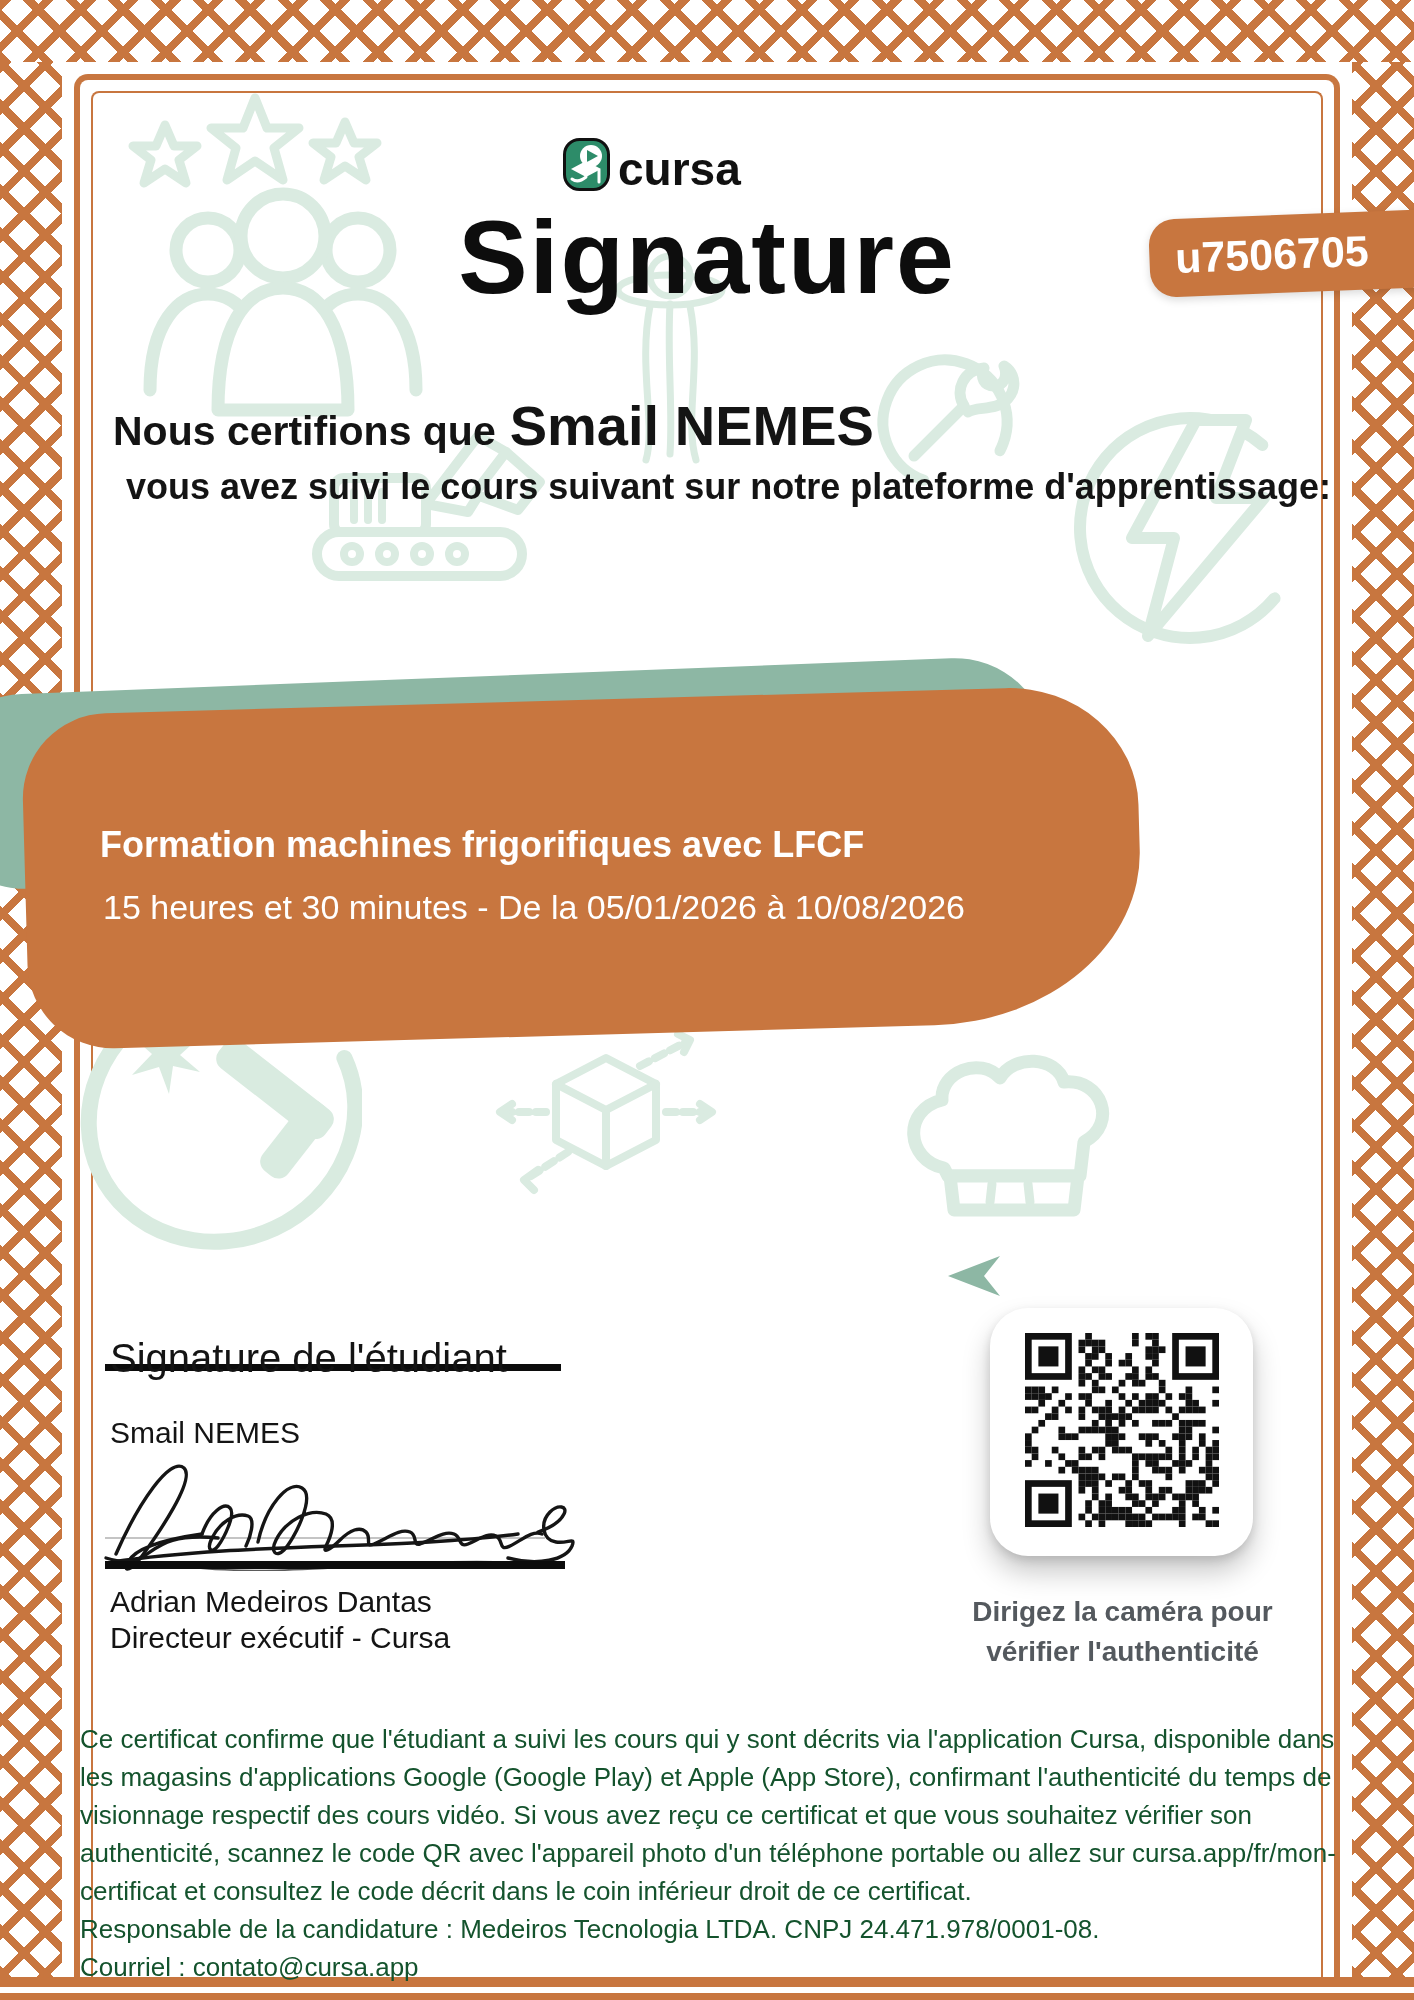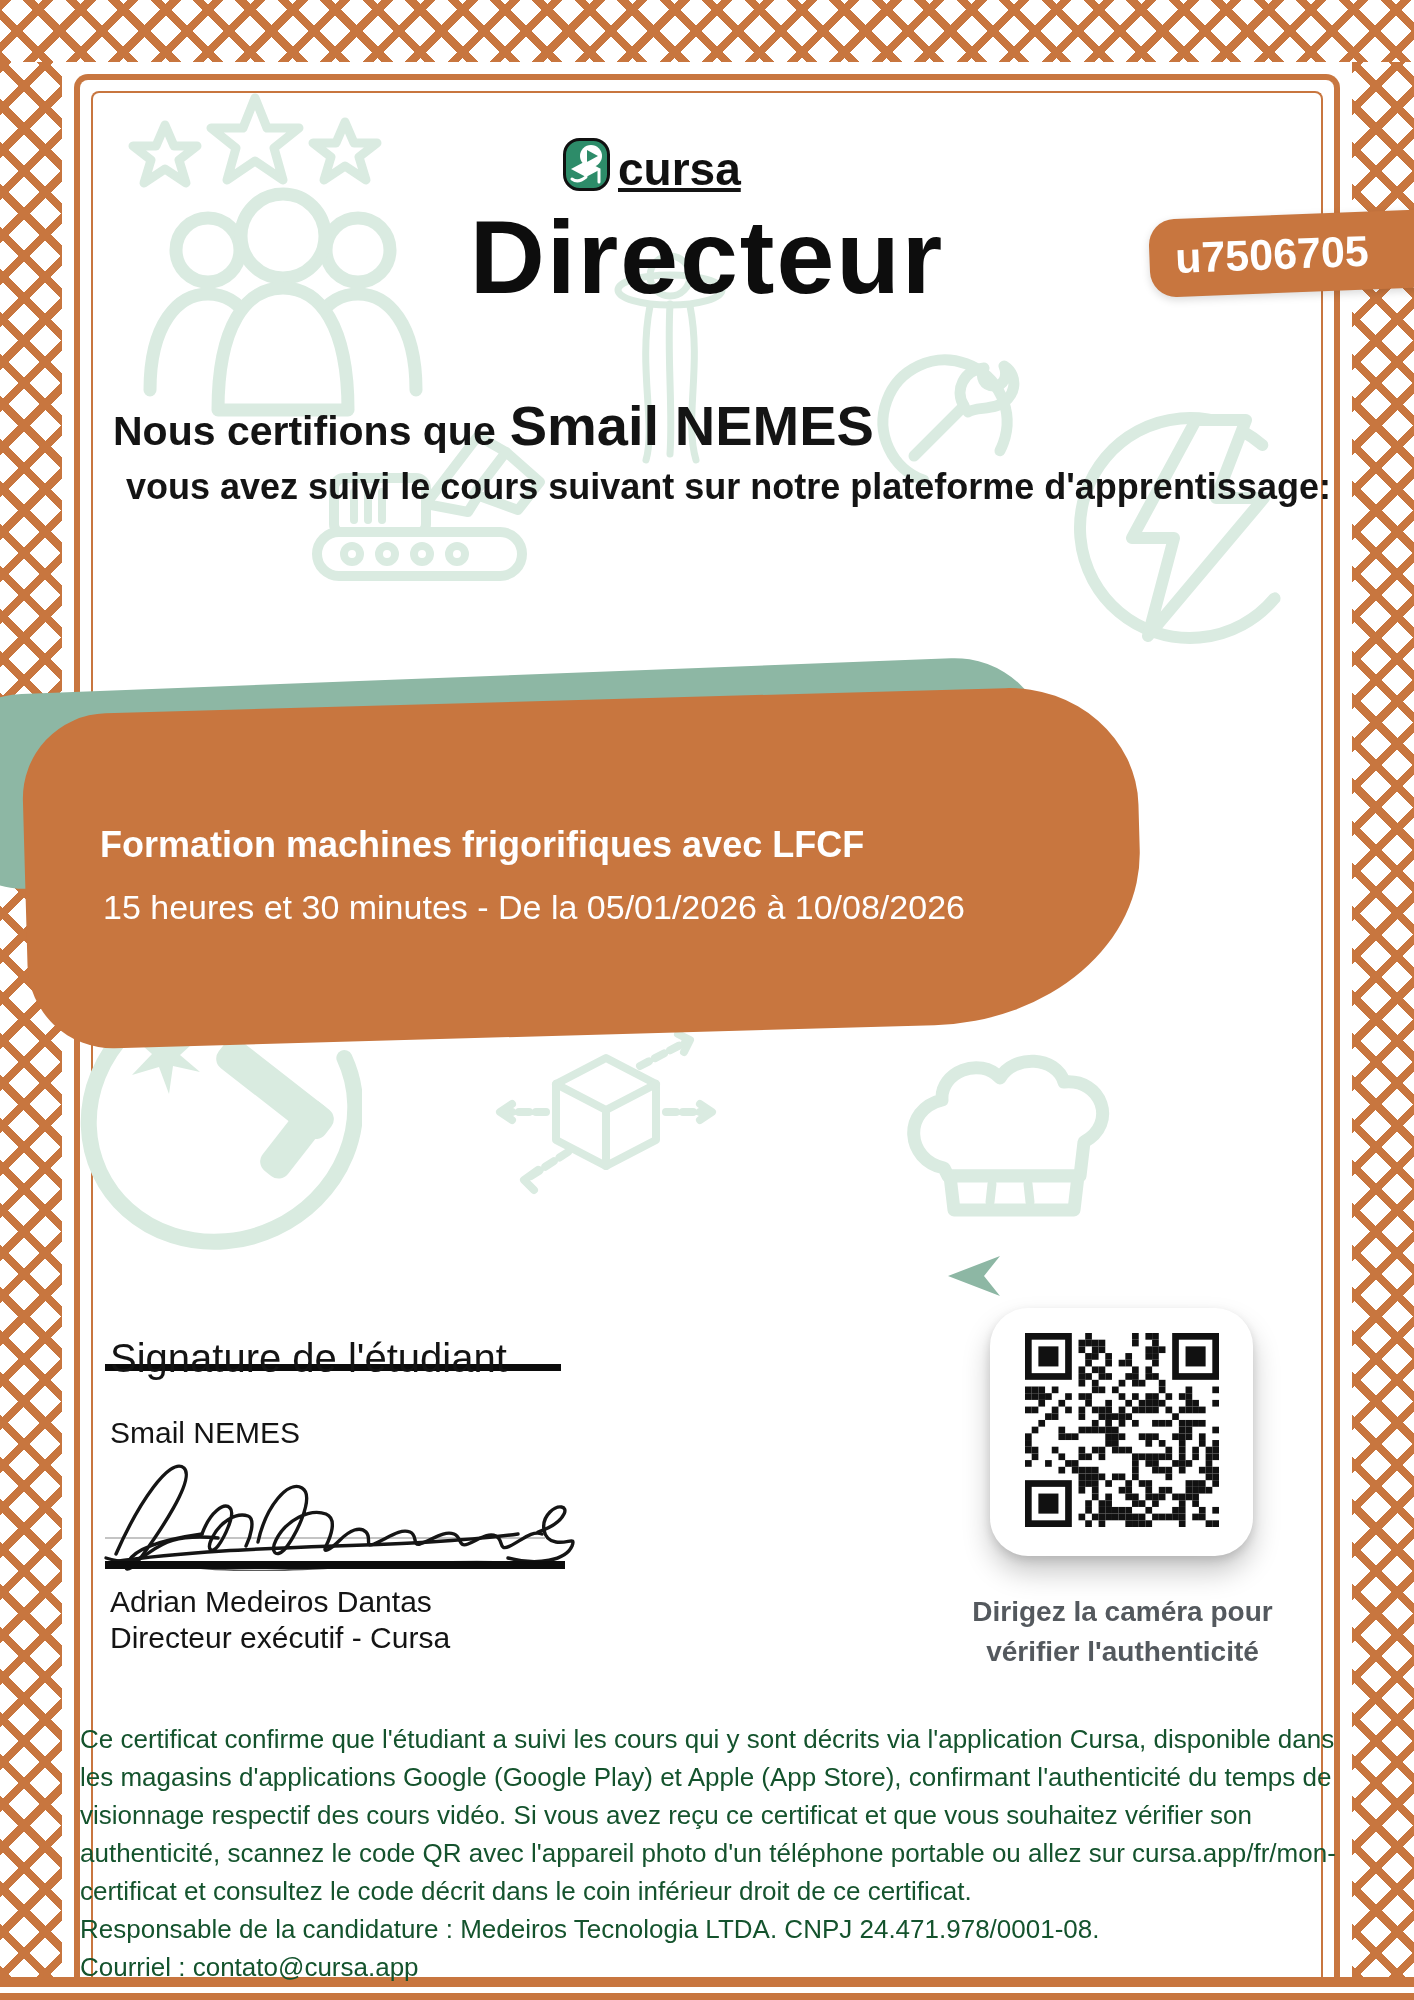--- a/index.html
+++ b/index.html
@@ -33,21 +33,21 @@
   .bottom-bar2{position:absolute;left:0;top:1993px;width:1414px;height:7px;background:#C8763F;z-index:2;}
 
   
   .wm{position:absolute;z-index:2;}
   .wm svg{display:block;}
   .wm-stroke{stroke:#DAEBE1;fill:none;stroke-linecap:round;stroke-linejoin:round;}
   .wm-fillwhite{stroke:#DAEBE1;fill:#ffffff;stroke-linecap:round;stroke-linejoin:round;}
   .wm-solid{fill:#D9EBE0;stroke:none;}
 
   
-  .logo{position:absolute;left:563px;top:136px;z-index:5;display:flex;align-items:center;text-decoration:underline;}
+  .logo{position:absolute;left:563px;top:136px;z-index:5;display:flex;align-items:center;}
   .logo-word{font-size:46px;font-weight:700;letter-spacing:0px;color:#111;margin-left:8px;margin-top:6px;}
   .title{
     position:absolute;left:0;top:198px;width:1414px;text-align:center;z-index:5;
     font-size:104px;font-weight:bold;letter-spacing:2px;color:#0d0d0d;
   }
   .badge{
     position:absolute;left:1148px;top:220px;width:300px;height:78px;z-index:6;
     background:#C8763F;border-radius:26px;transform:rotate(-2.2deg);transform-origin:left top;
     color:#fff;font-size:43px;font-weight:bold;line-height:78px;text-align:center;
     padding-right:55px;box-sizing:border-box;box-shadow:0 3px 8px rgba(0,0,0,.15);
@@ -264,21 +264,21 @@
         <circle cx="28" cy="18" r="11" fill="#fff"></circle>
         <polygon points="24,12 35,18 24,24" fill="#2D8C69"></polygon>
         <polygon points="8,31 23,23 38,31 23,39" fill="#fff"></polygon>
         <path d="M23,39 C17,44 13,44 9,41" stroke="#fff" stroke-width="3" fill="none" stroke-linecap="round"></path>
         <line x1="36" y1="32" x2="36" y2="44" stroke="#fff" stroke-width="3" stroke-linecap="round"></line>
       </svg>
     </span>
     <span class="logo-word">cursa</span>
   </div>
 
-  <div class="title">Directeur</div>
+  <div class="title">Signature</div>
 
   <div class="badge">u7506705</div>
 
   <div class="intro1">
     <span class="pfx">Nous certifions que</span><span class="name">Smail NEMES</span>
   </div>
   <div class="intro2">vous avez suivi le cours suivant sur notre plateforme d'apprentissage:</div>
 
   <div class="blob-teal"></div>
   <div class="blob-orange"></div>

